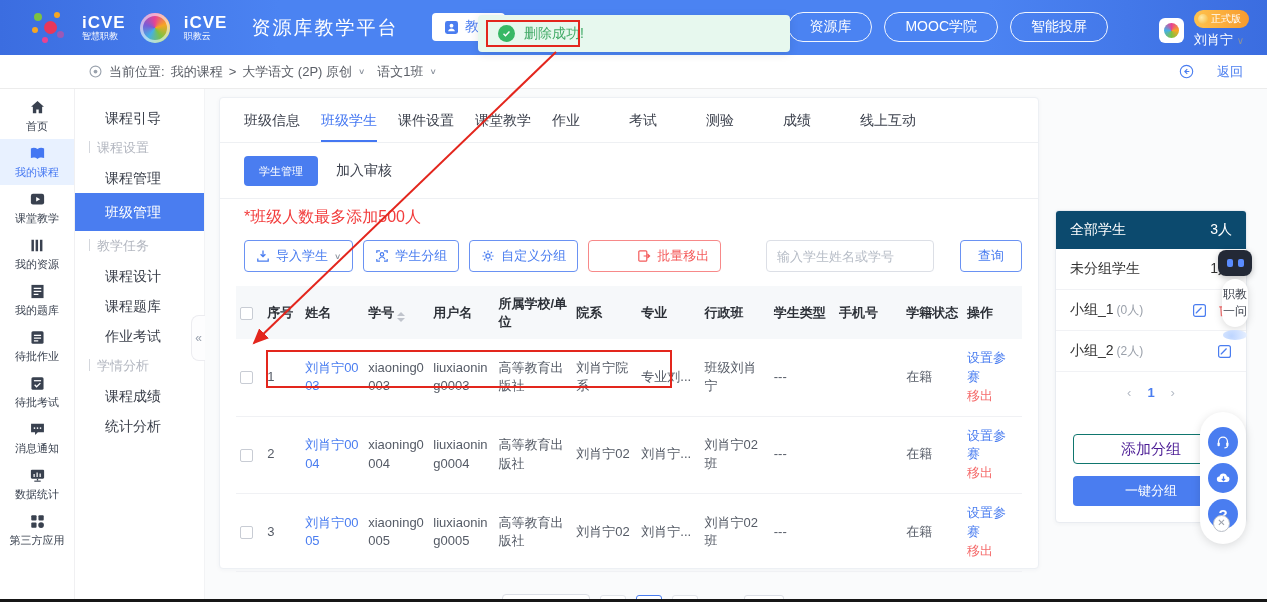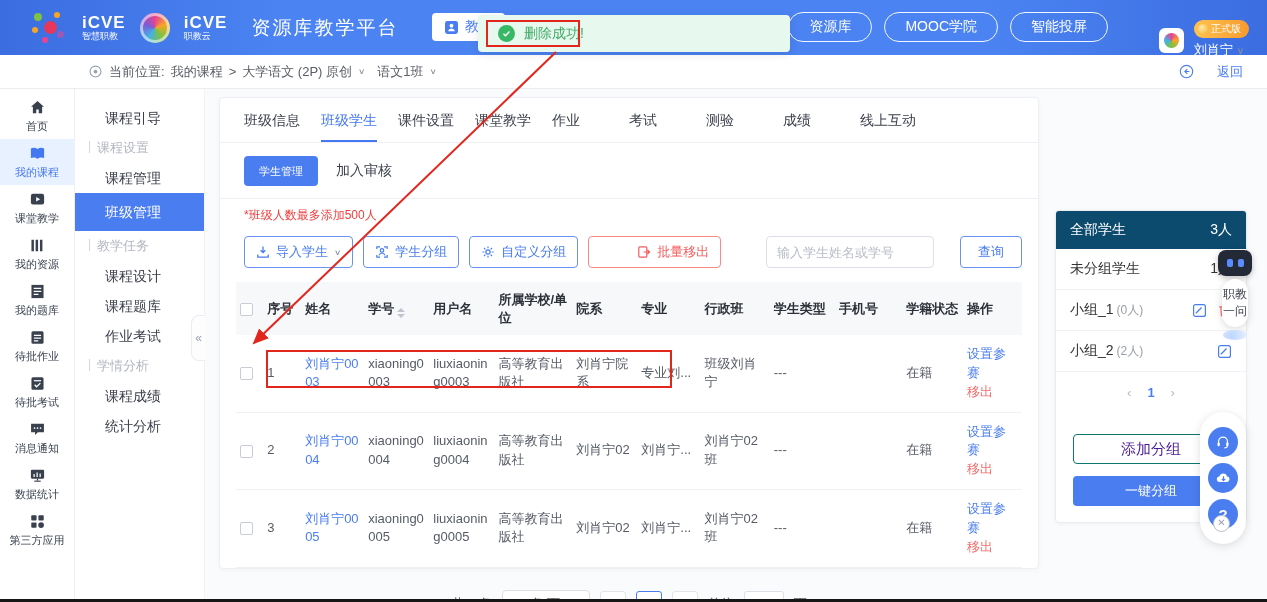--- a/index.html
+++ b/index.html
@@ -19,21 +19,21 @@
   .sw1 i:nth-child(5){left:27px;top:22px;width:7px;height:7px;background:#9b59b6;}
   .sw1 i:nth-child(6){left:12px;top:28px;width:6px;height:6px;background:#e84393;}
   .sw2 { width:30px; height:30px; border-radius:50%; background:conic-gradient(#e84393,#f6a623,#7dc242,#45b0e6,#7a5cd6,#e84393); box-shadow:inset 0 0 0 3px rgba(255,255,255,.55); }
   .ltxt { color:#fff; line-height:1.05; }
   .ltxt b { font-size:17px; letter-spacing:1px; display:block; }
   .ltxt span { font-size:9px; display:block; }
   .ptitle { color:#fff; font-size:19px; letter-spacing:2px; margin-left:10px; }
   .teacher-badge { position:absolute; left:432px; top:13px; height:28px; background:#fff; border-radius:4px; display:flex; align-items:center; gap:6px; padding:0 12px; color:#4a7df0; font-size:14px; z-index:1; }
   .topnav { position:absolute; right:159px; top:12px; display:flex; gap:12px; }
   .topnav .tbtn { height:30px; padding:0 20px; border:1px solid rgba(255,255,255,.92); border-radius:16px; color:#fff; font-size:14px; background:transparent; display:flex; align-items:center; cursor:pointer; }
-  .userzone { position:absolute; right:18px; top:20px; display:flex; align-items:flex-start; gap:10px; }
+  .userzone { position:absolute; right:18px; top:10px; display:flex; align-items:flex-start; gap:10px; }
   .avatar { margin-top:8px; width:25px; height:25px; background:#fff; border-radius:6px; display:flex; align-items:center; justify-content:center; }
   .avatar i { width:15px; height:15px; border-radius:50%; background:conic-gradient(#e84393,#f6a623,#7dc242,#45b0e6,#e84393); }
   .ucol { display:flex; flex-direction:column; align-items:flex-start; gap:3px; }
   .vbadge { display:flex; align-items:center; gap:3px; background:linear-gradient(90deg,#ffc24d,#f79b2e); border-radius:9px; padding:2px 8px 2px 4px; color:#fff; font-size:10px; }
   .medal { width:10px; height:10px; border-radius:50%; background:radial-gradient(circle at 35% 35%,#ffeaa6,#f5b02f); }
   .uname { color:#fff; font-size:13px; }
 
   
   .toast { position:absolute; left:478px; top:15px; width:312px; height:37px; background:#e7f8ee; border-radius:4px; box-shadow:0 2px 10px rgba(0,0,0,.10); display:flex; align-items:center; gap:9px; padding-left:20px; z-index:5; }
   .toast .chk { width:17px; height:17px; border-radius:50%; background:#38b865; display:flex; align-items:center; justify-content:center; }
@@ -72,21 +72,21 @@
   
   .tabs { display:flex; padding-top:14px; border-bottom:1px solid #eef0f3; margin:0 -16px; padding-left:24px; padding-right:16px; }
   .tab { width:77px; font-size:14px; color:#3c414d; padding-bottom:12px; cursor:pointer; white-space:nowrap; }
   .tab.active { color:#4477f2; position:relative; }
   .tab.active::after { content:""; position:absolute; left:0; bottom:0; width:56px; height:2px; background:#4477f2; }
 
   .subtabs { display:flex; align-items:center; gap:18px; margin-top:13px; padding-left:8px; }
   .pill { height:30px; padding:0 15px; border-radius:4px; background:#4a7df0; color:#fff; font-size:11px; display:flex; align-items:center; cursor:pointer; }
   .subtab-plain { font-size:14px; color:#3c414d; cursor:pointer; }
   .subtab-sep { margin:12px -16px 0; border-bottom:1px solid #eef0f3; }
-  .notice { margin-top:8px; padding-left:8px; color:#f23c3c; font-size:12px; }
+  .notice { margin-top:8px; padding-left:8px; color:#f23c3c; font-size:16px; }
 
   
   .toolbar { margin-top:12px; padding-left:8px; display:flex; align-items:center; gap:10px; }
   .obtn { height:32px; border-radius:4px; background:#fff; font-size:13px; display:flex; align-items:center; gap:6px; padding:0 11px; cursor:pointer; }
   .obtn.blue { border:1px solid #6a92f3; color:#4a7df0; }
   .obtn.red { border:1px solid #f78989; color:#f45b5b;padding-left:48px; }
   .obtn svg { width:14px; height:14px; }
   .srch { margin-left:auto; width:168px; height:32px; border:1px solid #dcdfe6; border-radius:4px; padding:0 10px; font-size:13px; color:#333; font-family:inherit; }
   .srch::placeholder { color:#b6bcc6; }
   .qbtn { margin-left:16px; width:62px; height:32px; border:1px solid #6a92f3; color:#4a7df0; background:#fff; border-radius:4px; font-size:13px; cursor:pointer; }

